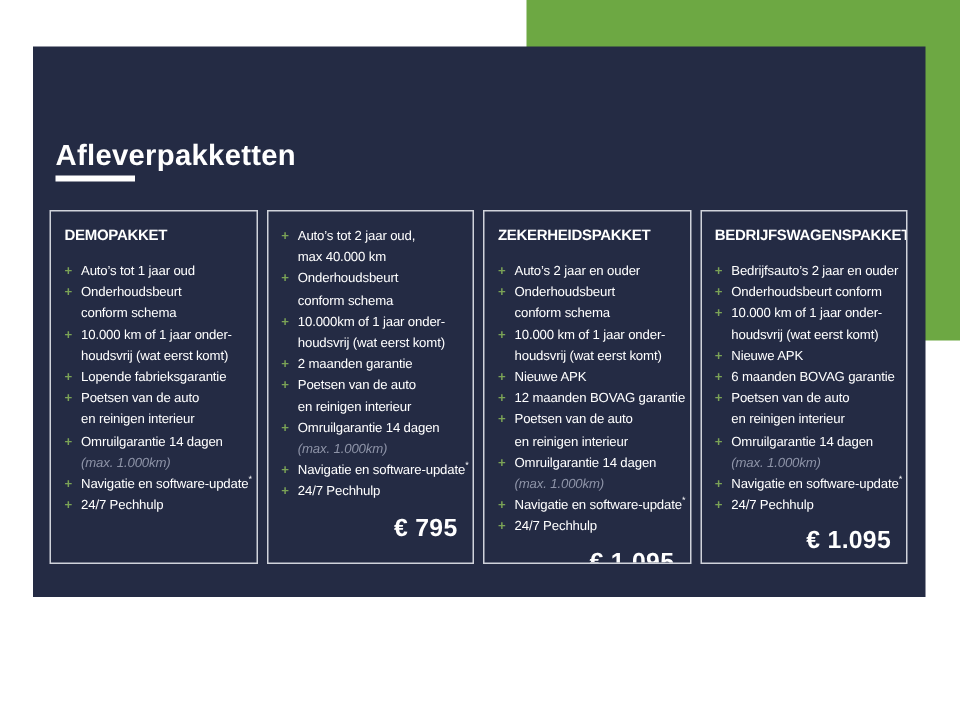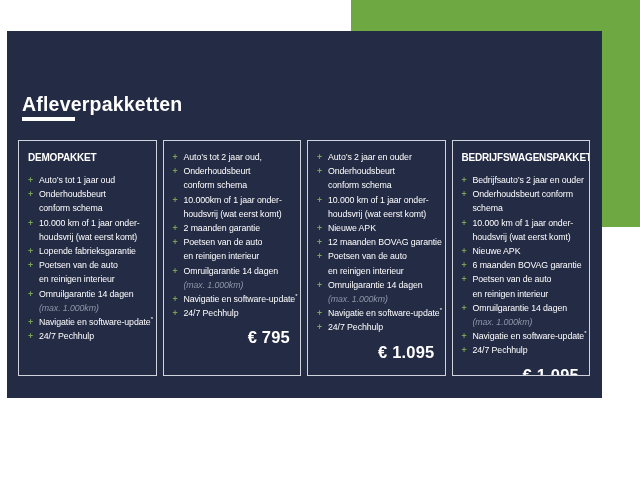--- a/index.html
+++ b/index.html
@@ -14,21 +14,21 @@
 
   .green-accent {
     position: absolute;
     left: 351px; top: 0;
     width: 289px; height: 227px;
     background: #6DA843;
   }
 
   .panel {
     position: absolute;
-    left: 7px; top: 31px;
+    left: 22px; top: 31px;
     width: 595px; height: 367px;
     background: #242B44;
     box-sizing: border-box;
   }
 
   .title {
     position: absolute;
     left: 15px; top: 62px;
     margin: 0;
     color: #ffffff;
@@ -128,35 +128,37 @@
             <div class="line cont"><span class="txt">en reinigen interieur</span></div>
             <div class="line"><span class="bullet">+</span><span class="txt">Omruilgarantie 14 dagen</span></div>
             <div class="line cont muted"><span class="txt">(max. 1.000km)</span></div>
             <div class="line"><span class="bullet">+</span><span class="txt">Navigatie en software-update<sup>*</sup></span></div>
             <div class="line"><span class="bullet">+</span><span class="txt">24/7 Pechhulp</span></div>
           </div>
         </div>
         <div class="card">
           <div class="items">
             <div class="line"><span class="bullet">+</span><span class="txt">Auto’s tot 2 jaar oud,</span></div>
+            <div class="line cont"><span class="txt">max 40.000 km</span></div>
             <div class="line"><span class="bullet">+</span><span class="txt">Onderhoudsbeurt</span></div>
             <div class="line cont"><span class="txt">conform schema</span></div>
             <div class="line"><span class="bullet">+</span><span class="txt">10.000km of 1 jaar onder-</span></div>
             <div class="line cont"><span class="txt">houdsvrij (wat eerst komt)</span></div>
             <div class="line"><span class="bullet">+</span><span class="txt">2 maanden garantie</span></div>
             <div class="line"><span class="bullet">+</span><span class="txt">Poetsen van de auto</span></div>
             <div class="line cont"><span class="txt">en reinigen interieur</span></div>
             <div class="line"><span class="bullet">+</span><span class="txt">Omruilgarantie 14 dagen</span></div>
             <div class="line cont muted"><span class="txt">(max. 1.000km)</span></div>
             <div class="line"><span class="bullet">+</span><span class="txt">Navigatie en software-update<sup>*</sup></span></div>
             <div class="line"><span class="bullet">+</span><span class="txt">24/7 Pechhulp</span></div>
           </div>
           <div class="price">€ 795</div>
         </div>
         <div class="card">
+          <div class="card-title">ZEKERHEIDSPAKKET</div>
           <div class="items">
             <div class="line"><span class="bullet">+</span><span class="txt">Auto’s 2 jaar en ouder</span></div>
             <div class="line"><span class="bullet">+</span><span class="txt">Onderhoudsbeurt</span></div>
             <div class="line cont"><span class="txt">conform schema</span></div>
             <div class="line"><span class="bullet">+</span><span class="txt">10.000 km of 1 jaar onder-</span></div>
             <div class="line cont"><span class="txt">houdsvrij (wat eerst komt)</span></div>
             <div class="line"><span class="bullet">+</span><span class="txt">Nieuwe APK</span></div>
             <div class="line"><span class="bullet">+</span><span class="txt">12 maanden BOVAG garantie</span></div>
             <div class="line"><span class="bullet">+</span><span class="txt">Poetsen van de auto</span></div>
             <div class="line cont"><span class="txt">en reinigen interieur</span></div>
@@ -165,21 +167,20 @@
             <div class="line"><span class="bullet">+</span><span class="txt">Navigatie en software-update<sup>*</sup></span></div>
             <div class="line"><span class="bullet">+</span><span class="txt">24/7 Pechhulp</span></div>
           </div>
           <div class="price">€ 1.095</div>
         </div>
         <div class="card">
           <div class="card-title">BEDRIJFSWAGENSPAKKET</div>
           <div class="items">
             <div class="line"><span class="bullet">+</span><span class="txt">Bedrijfsauto’s 2 jaar en ouder</span></div>
             <div class="line"><span class="bullet">+</span><span class="txt">Onderhoudsbeurt conform</span></div>
-            <div class="line cont"><span class="txt">schema</span></div>
             <div class="line"><span class="bullet">+</span><span class="txt">10.000 km of 1 jaar onder-</span></div>
             <div class="line cont"><span class="txt">houdsvrij (wat eerst komt)</span></div>
             <div class="line"><span class="bullet">+</span><span class="txt">Nieuwe APK</span></div>
             <div class="line"><span class="bullet">+</span><span class="txt">6 maanden BOVAG garantie</span></div>
             <div class="line"><span class="bullet">+</span><span class="txt">Poetsen van de auto</span></div>
             <div class="line cont"><span class="txt">en reinigen interieur</span></div>
             <div class="line"><span class="bullet">+</span><span class="txt">Omruilgarantie 14 dagen</span></div>
             <div class="line cont muted"><span class="txt">(max. 1.000km)</span></div>
             <div class="line"><span class="bullet">+</span><span class="txt">Navigatie en software-update<sup>*</sup></span></div>
             <div class="line"><span class="bullet">+</span><span class="txt">24/7 Pechhulp</span></div>

